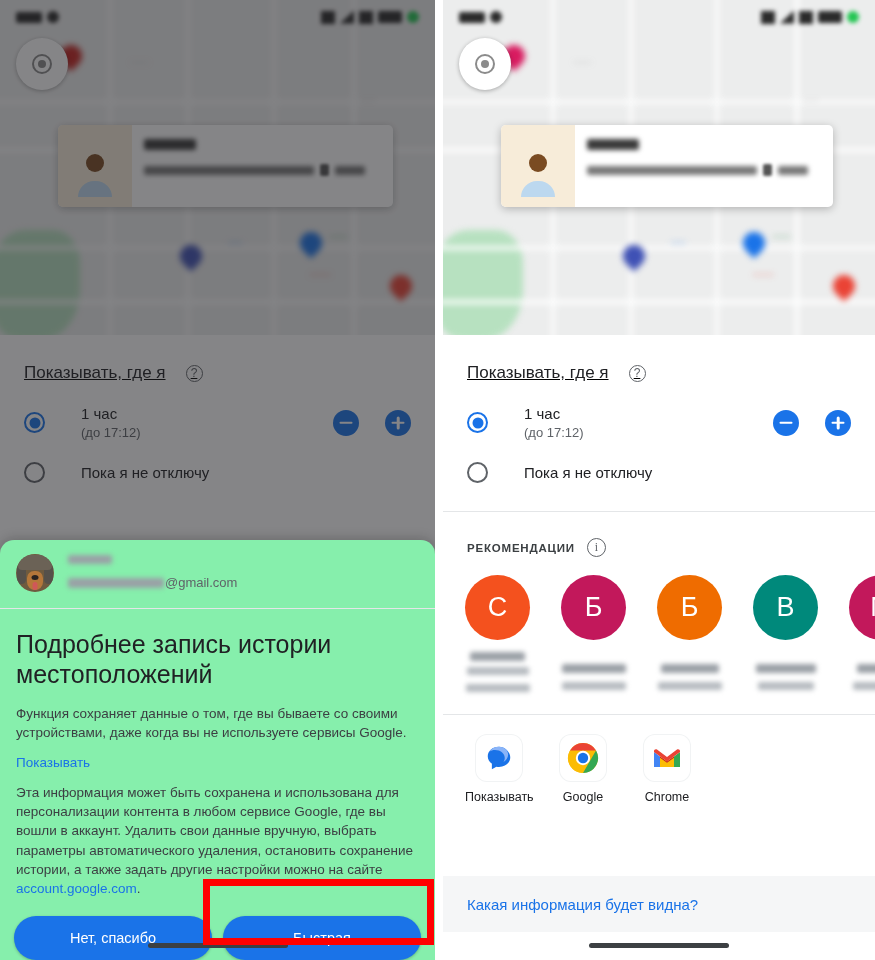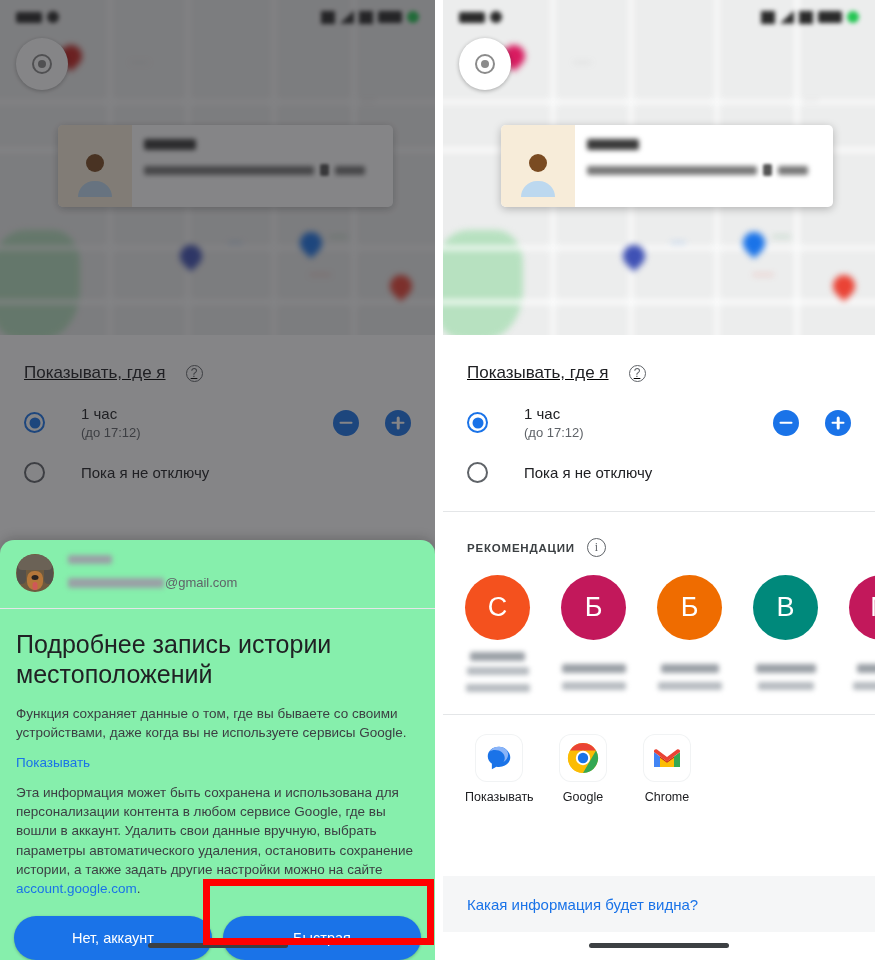--- a/index.html
+++ b/index.html
@@ -280,21 +280,21 @@
         </div>
       </div>
       <div class="dlg-divider"></div>
       <div class="dlg-body">
         <div class="dlg-h1">Подробнее запись истории местоположений</div>
         <div class="dlg-p">Функция сохраняет данные о том, где вы бываете со своими устройствами, даже когда вы не используете сервисы Google.</div>
         <a href="#" class="dlg-link" style="text-decoration:none">Показывать</a>
         <div class="dlg-p2"><span>Эта информация может быть сохранена и использована для персонализации контента в любом сервисе Google, где вы вошли в аккаунт. Удалить свои данные вручную, выбрать параметры автоматического удаления, остановить сохранение истории, а также задать другие настройки можно на сайте </span><a href="#">account.google.com</a><span>.</span></div>
       </div>
       <div class="dlg-actions">
-        <button class="btn">Нет, аккаунт</button>
+        <button class="btn">Нет, спасибо</button>
         <button class="btn">Быстрая</button>
       </div>
       <div class="gesture"></div>
     </div>
 
   </div>
 
   <div class="panel right">
 
     <div class="map">

